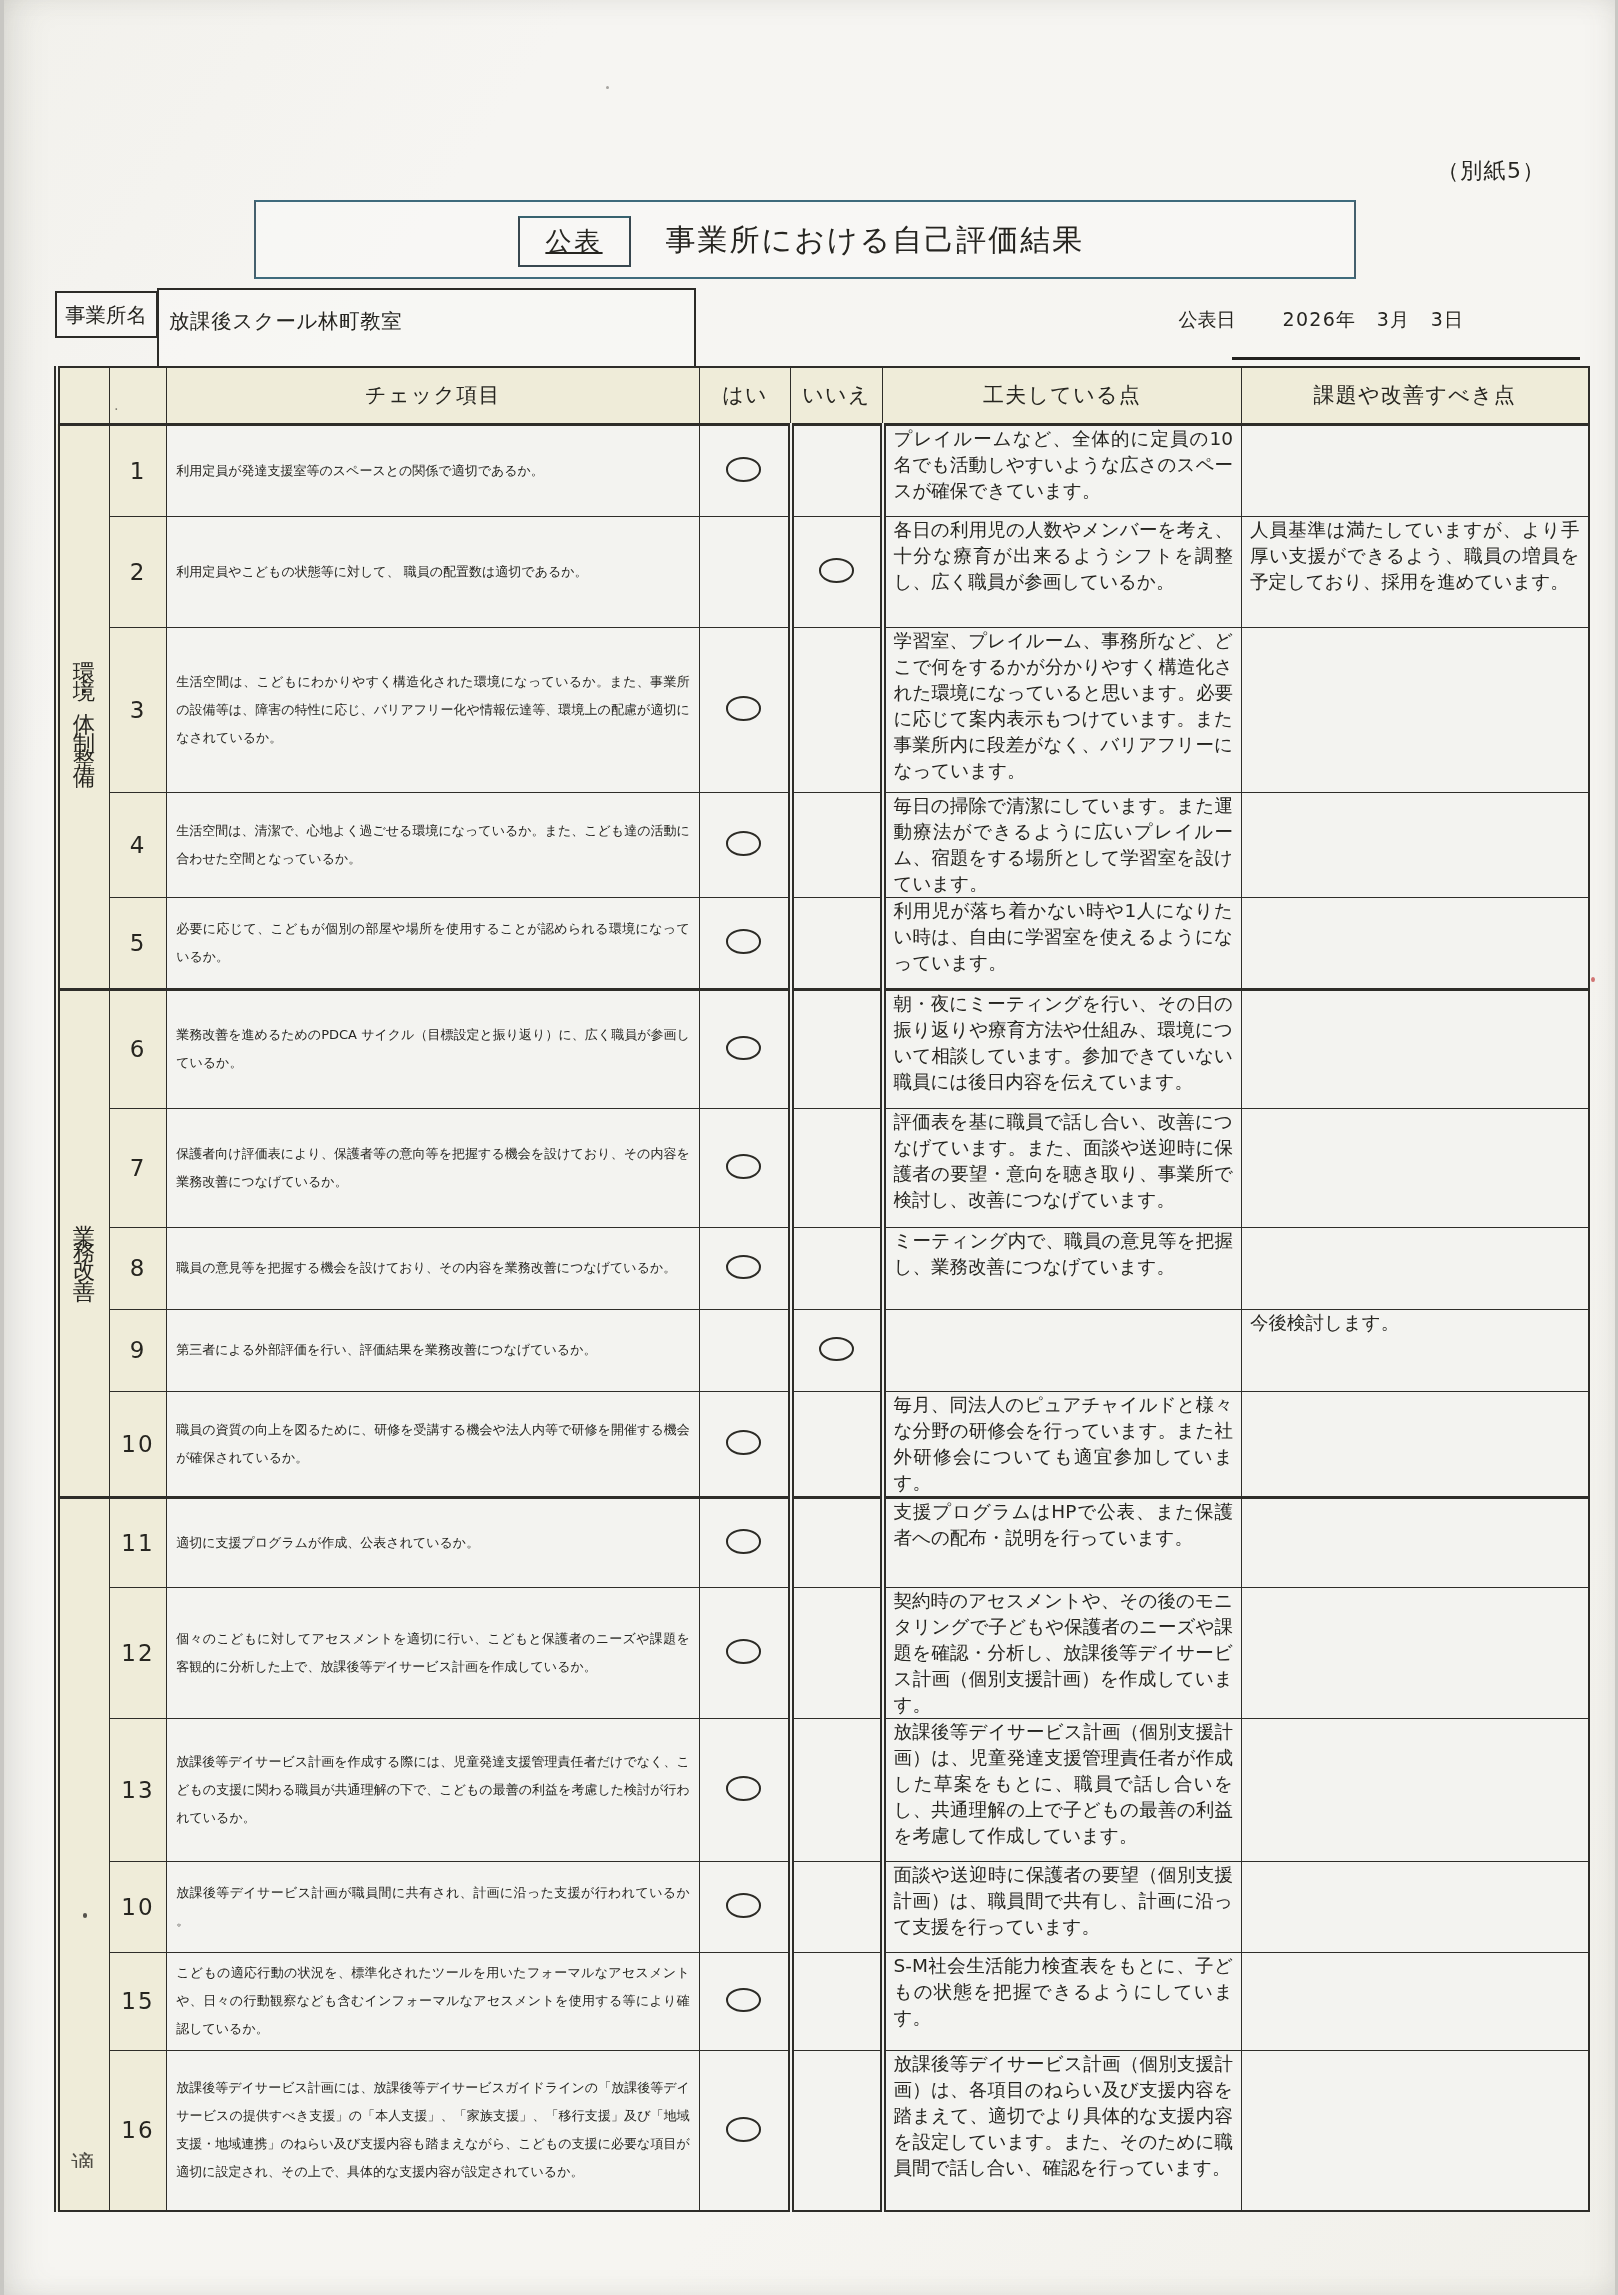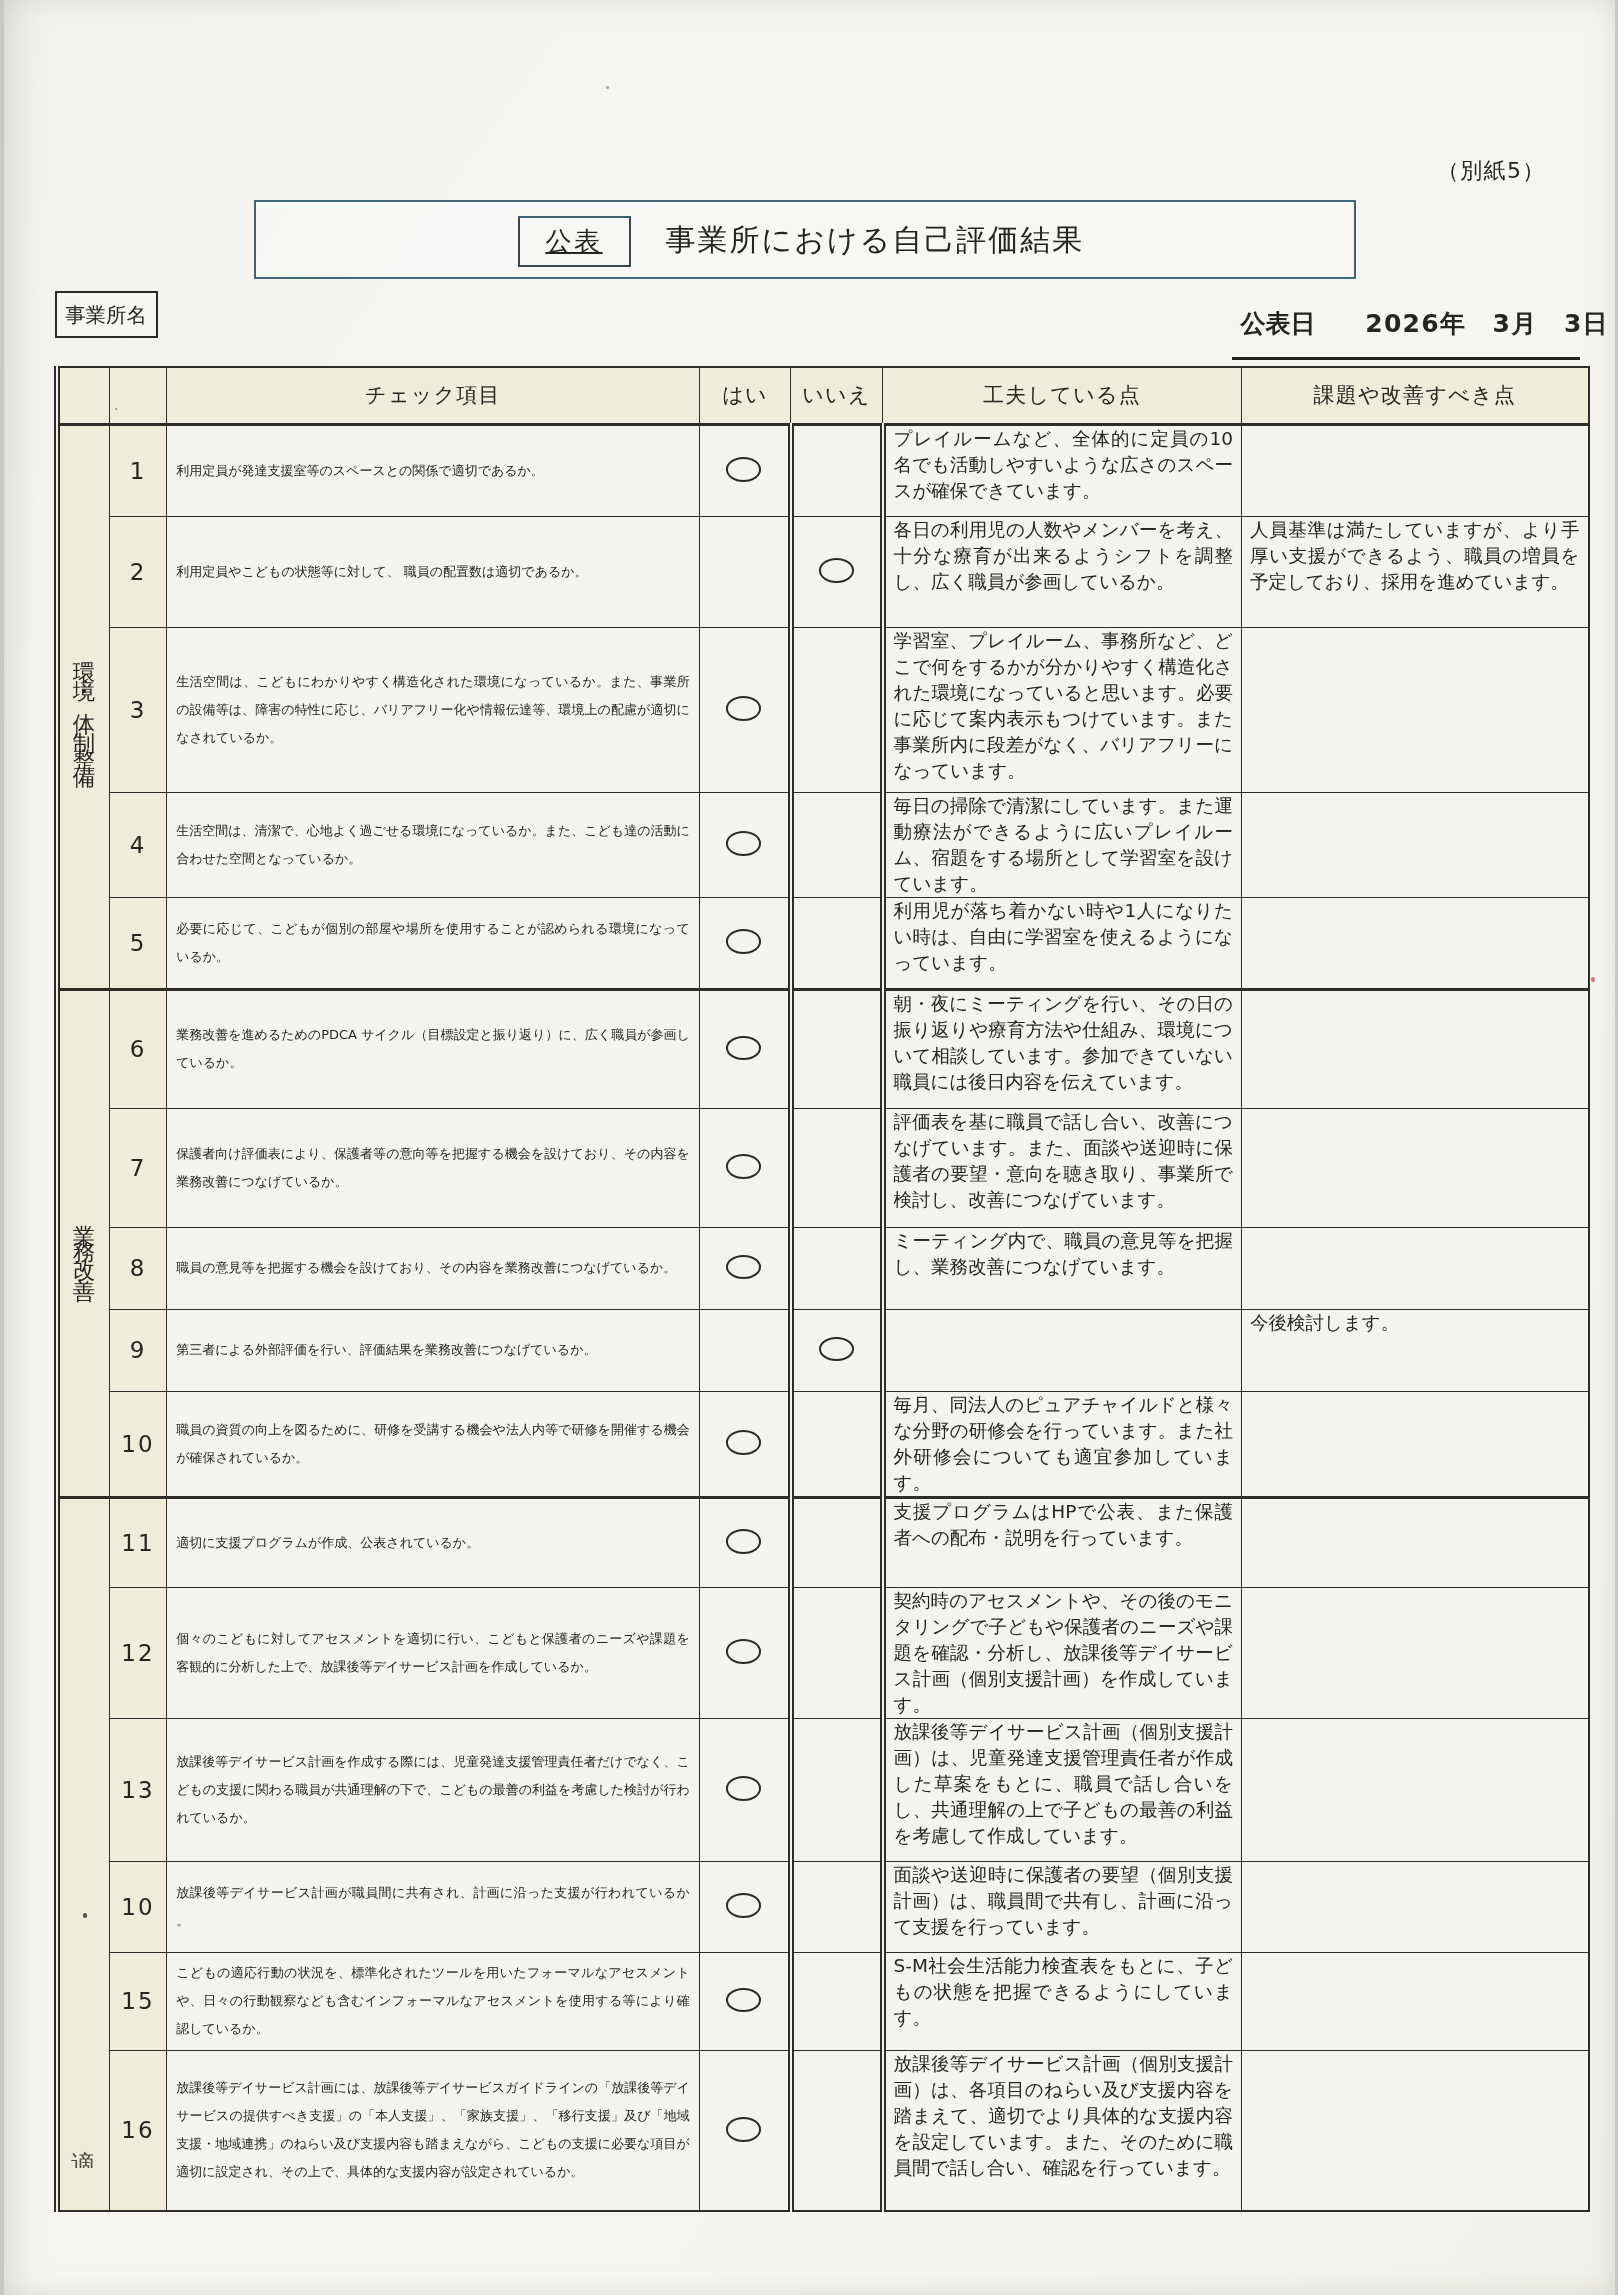--- a/index.html
+++ b/index.html
@@ -14,21 +14,21 @@
     border:2px solid #45606d;border-top:2.6px solid #3f6b7c;border-bottom:2.6px solid #3f6b7c;background:rgba(255,255,255,.25);}
   .badge-box{position:absolute;left:262px;top:14px;width:109px;height:47px;
     border:2px solid #38474f;border-top:2.6px solid #37626f;
     display:flex;align-items:center;justify-content:center;font-size:26px;letter-spacing:2.6px;text-decoration:underline;}
   .main-title{position:absolute;left:410px;top:50%;transform:translateY(-50%);
     font-size:30px;letter-spacing:2px;font-weight:500;white-space:nowrap;}
   .office-label{position:absolute;left:51px;top:291px;width:103px;height:47px;border:2px solid #2c2b27;
     box-sizing:border-box;display:flex;align-items:center;justify-content:center;font-size:20.4px;background:rgba(255,255,255,.2);}
   .office-value{position:absolute;left:153px;top:288px;width:539px;height:82px;border:2px solid #2c2b27;
     box-sizing:border-box;font-size:20.4px;padding:17px 0 0 10.5px;letter-spacing:0.7px;background:rgba(255,255,255,.2);}
-  .publish-line{position:absolute;left:1237px;top:307px;font-size:25px;white-space:nowrap;font-weight:bold;}
+  .publish-line{position:absolute;left:1175px;top:307px;font-size:19px;white-space:nowrap;}
   .publish-line .pd{margin-left:41px;letter-spacing:1.3px;}
   .publish-underline{position:absolute;left:1228px;top:357px;width:348px;height:2.6px;background:#23221f;}
 
   table.eval{position:absolute;left:50px;top:366px;width:1532px;border-collapse:collapse;table-layout:fixed;
     background:#f3f3f0;border:2px solid #2e2d29;border-left:6px double #2e2d29;}
   .eval th,.eval td{border:1.3px solid #2e2d29;box-sizing:border-box;}
   .eval thead th{background:#efecd9;font-size:21px;font-weight:400;height:57px;letter-spacing:1.3px;
     border-bottom:3.3px solid #2e2d29;position:relative;vertical-align:middle;}
   .corner{position:absolute;left:4px;bottom:5.3px;font-size:14.5px;opacity:.55;}
   td.gcell{background:#efecd9;text-align:center;vertical-align:middle;}
@@ -53,20 +53,21 @@
 <div class="paper">
 
   <div class="page-note">（別紙5）</div>
 
   <div class="title-box">
     <div class="badge-box">公表</div>
     <div class="main-title">事業所における自己評価結果</div>
   </div>
 
   <div class="office-label">事業所名</div>
+  <div class="office-value">放課後スクール林町教室</div>
 
   <div class="publish-line">
     <span>公表日</span>
     <span class="pd">2026年　3月　3日</span>
   </div>
   <div class="publish-underline"></div>
 
   <table class="eval">
     <colgroup>
       <col style="width:53px">

